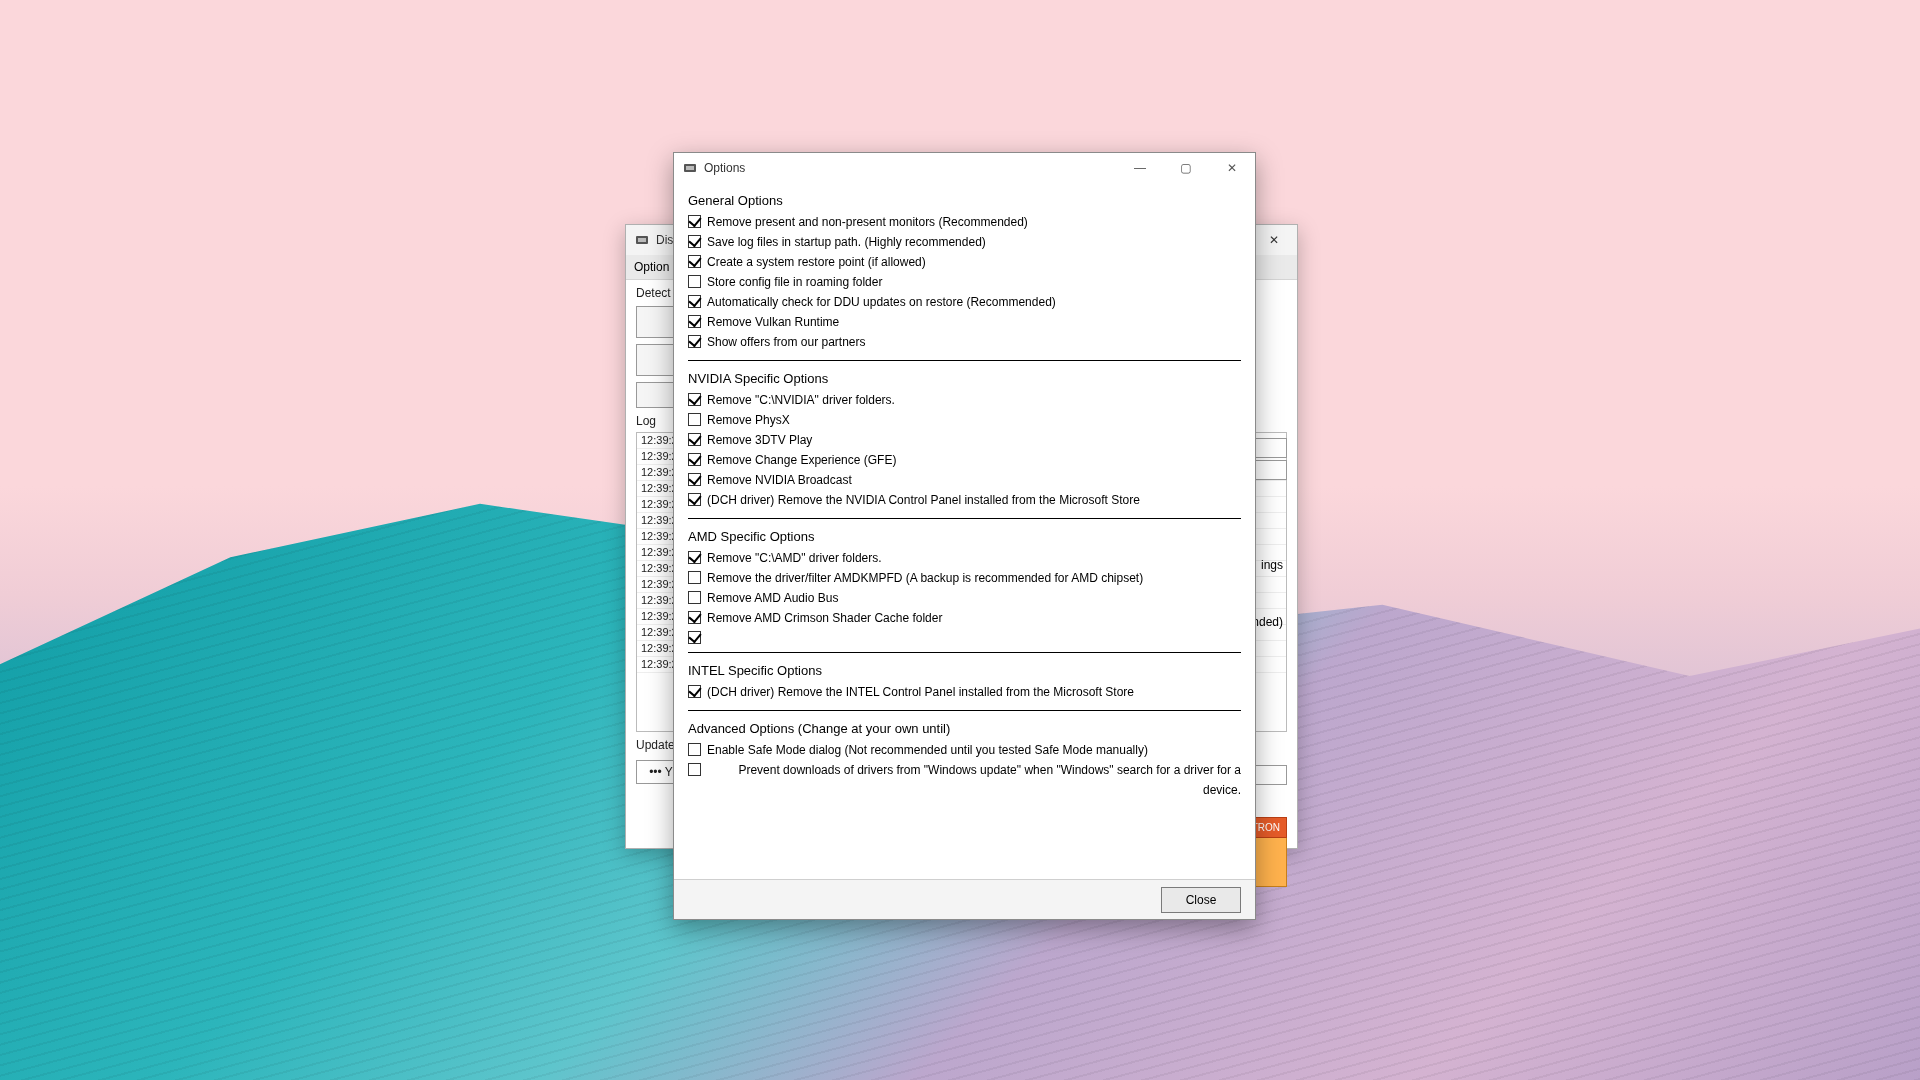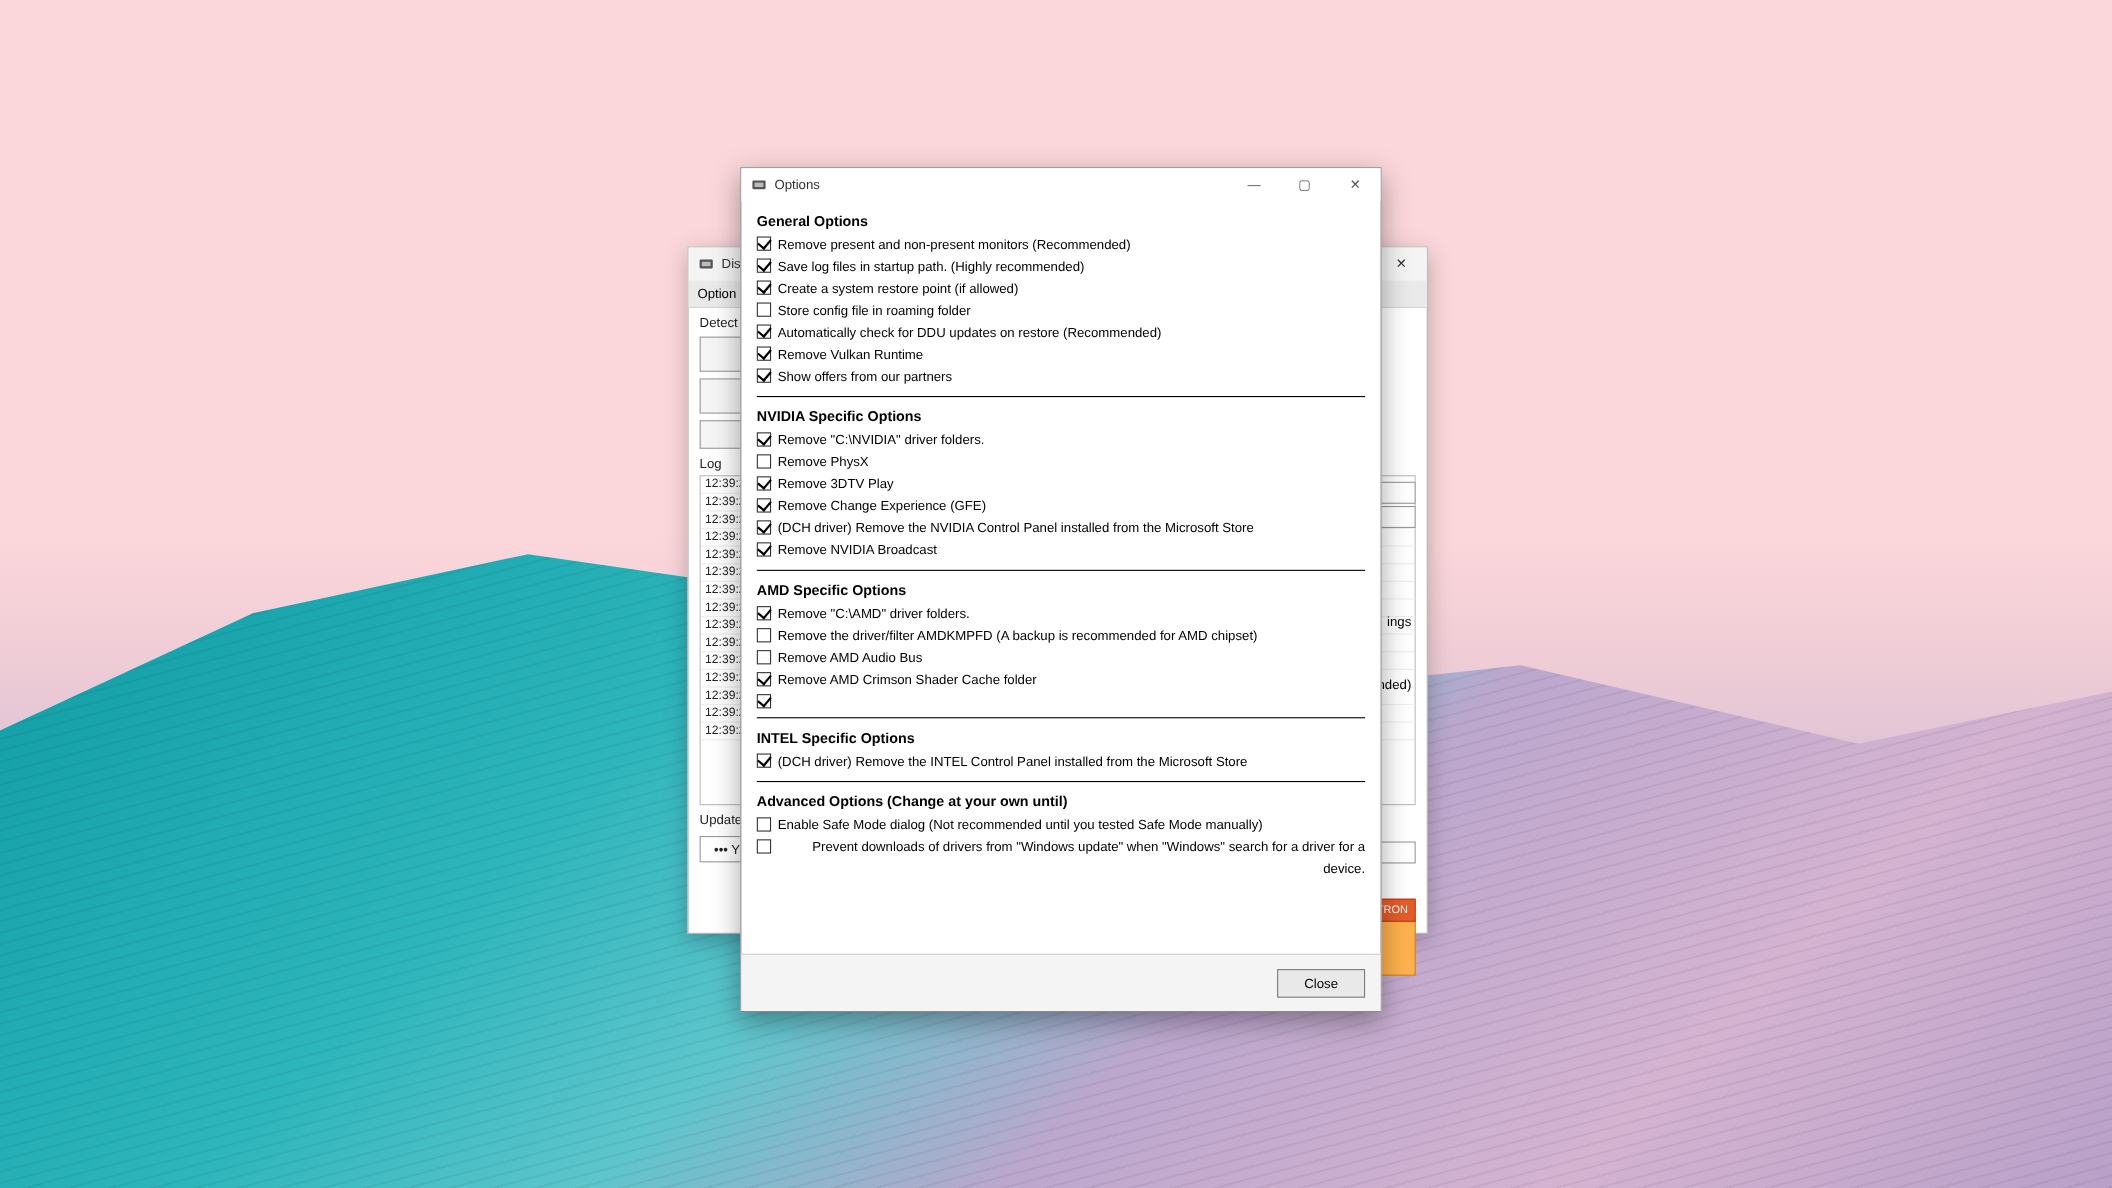--- a/index.html
+++ b/index.html
@@ -73,40 +73,40 @@
   background:#fff;
 }
 .win-options .titlebar .icon-slot { width:16px; height:16px; margin-right:6px; display:inline-flex; align-items:center; justify-content:center;}
 .win-options .titlebar .spacer { flex:1; }
 .win-options .winbtn { width:46px; height:30px; display:flex; align-items:center; justify-content:center; color:#555; cursor:pointer;}
 
 .options-body {
   flex:1; overflow-y:auto; padding: 10px 14px 8px 14px;
 }
 .section-heading {
-  font-weight: bold; font-size: 13px; margin: 10px 0 4px 0; color:#000;
+  font-weight: normal; font-size: 13px; margin: 10px 0 4px 0; color:#000;
 }
 .section-heading.first { margin-top: 0; }
 .chk-row {
   display:flex; align-items:flex-start; gap:6px;
   font-size: 12px; line-height: 20px; color:#000;text-align:right;
 }
 .chk {
   width:13px; height:13px; border:1px solid #333; background:#fff;
   margin-top:3px; flex-shrink:0; position:relative; cursor:pointer;
 }
 .chk.checked::after {
   content:""; position:absolute; left:2px; top:-1px;
   width:6px; height:9px; border:solid #000; border-width:0 2px 2px 0;
   transform: rotate(40deg);
 }
 hr.sep { border:none; border-top:1px solid #000; margin:8px 0 2px 0; }
 
 .footer-bar {
-  height: 52px; border-top:1px solid #cfcfcf; background:#f4f4f4;
+  height: 40px; border-top:1px solid #cfcfcf; background:#f4f4f4;
   display:flex; align-items:center; justify-content:flex-end; padding:0 14px;
 }
 .close-btn {
   min-width: 80px; height: 26px; border:1px solid #7a7a7a;
   background:#e9e9e9; font-size:12px; cursor:pointer; padding:0 14px;
 }
 
 svg.app-icon { width:16px; height:16px; }
 </style>
 </head>
@@ -232,25 +232,25 @@
         <div class="chk-row">
           <span class="chk checked"></span>
           <span>Remove 3DTV Play</span>
         </div>
         <div class="chk-row">
           <span class="chk checked"></span>
           <span>Remove Change Experience (GFE)</span>
         </div>
         <div class="chk-row">
           <span class="chk checked"></span>
+          <span>Remove NVIDIA Broadcast</span>
+        </div>
+        <div class="chk-row">
+          <span class="chk checked"></span>
           <span>(DCH driver) Remove the NVIDIA Control Panel installed from the Microsoft Store</span>
-        </div>
-        <div class="chk-row">
-          <span class="chk checked"></span>
-          <span>Remove NVIDIA Broadcast</span>
         </div>
       </div>
 
     <hr class="sep">
 
     <div class="section-heading">AMD Specific Options</div>
     <div id="sec-amd">
         <div class="chk-row">
           <span class="chk checked"></span>
           <span>Remove "C:\AMD" driver folders.</span>

